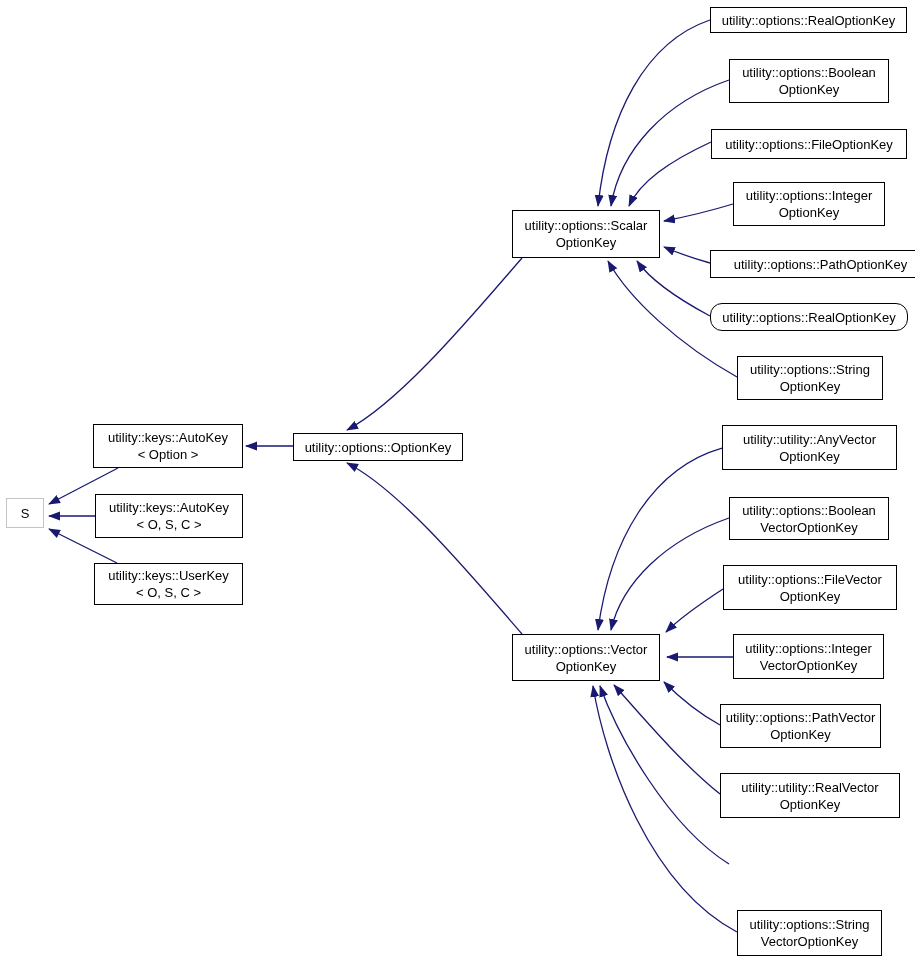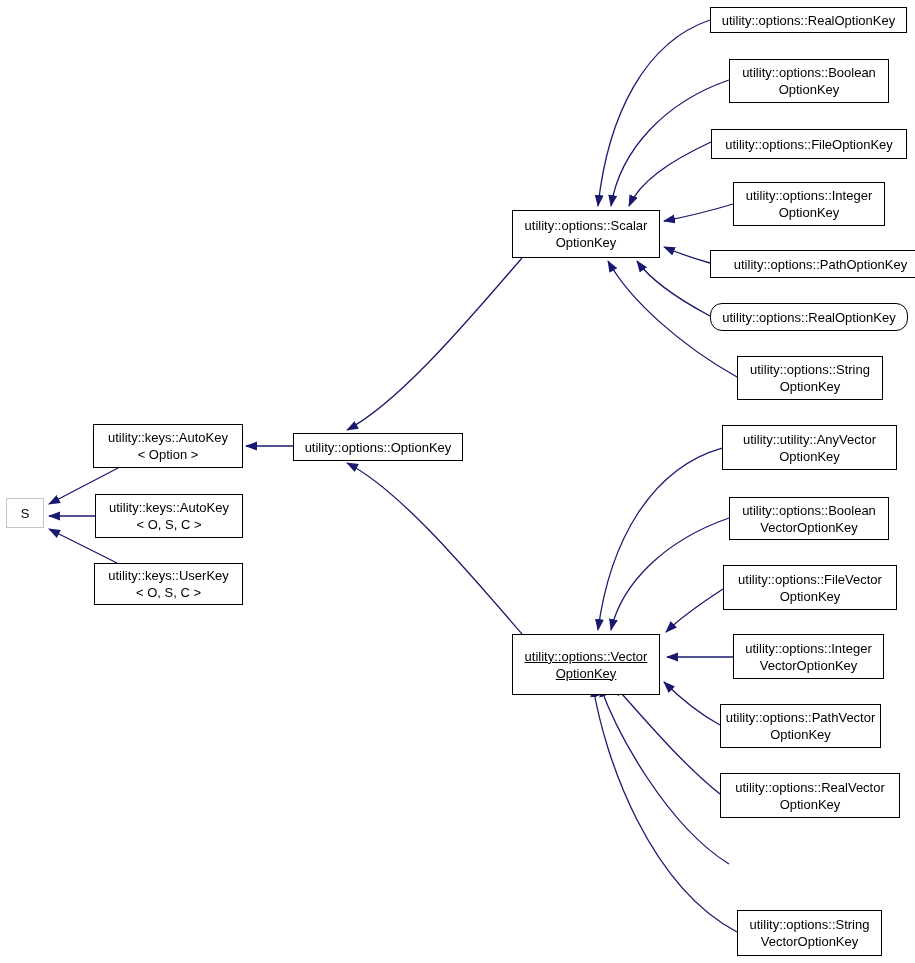--- a/index.html
+++ b/index.html
@@ -65,21 +65,21 @@
   <div class="node" style="left:93px;  top:424px; width:150px; height:44px;">utility::keys::AutoKey
 &lt; Option &gt;</div>
   <div class="node" style="left:95px;  top:494px; width:148px; height:44px;">utility::keys::AutoKey
 &lt; O, S, C &gt;</div>
   <div class="node" style="left:94px;  top:563px; width:149px; height:42px;">utility::keys::UserKey
 &lt; O, S, C &gt;</div>
 
   <div class="node" style="left:293px; top:433px; width:170px; height:28px;">utility::options::OptionKey</div>
   <div class="node" style="left:512px; top:210px; width:148px; height:48px;">utility::options::Scalar
 OptionKey</div>
-  <div class="node" style="left:512px; top:634px; width:148px; height:61px;text-decoration:underline;">utility::options::Vector
+  <div class="node" style="left:512px; top:634px; width:148px; height:47px;">utility::options::Vector
 OptionKey</div>
 
   <div class="node" style="left:710px; top:7px;   width:197px; height:26px;">utility::options::RealOptionKey</div>
   <div class="node" style="left:729px; top:59px;  width:160px; height:44px;">utility::options::Boolean
 OptionKey</div>
   <div class="node" style="left:711px; top:129px; width:196px; height:30px;">utility::options::FileOptionKey</div>
   <div class="node" style="left:733px; top:182px; width:152px; height:44px;">utility::options::Integer
 OptionKey</div>
   <div class="node" style="left:710px; top:250px; width:221px; height:28px;">utility::options::PathOptionKey</div>
   <div class="node" style="left:710px; top:303px; width:198px; height:28px;border-radius:12px;">utility::options::RealOptionKey</div>
@@ -89,18 +89,18 @@
   <div class="node" style="left:722px; top:425px; width:175px; height:45px;">utility::utility::AnyVector
 OptionKey</div>
   <div class="node" style="left:729px; top:497px; width:160px; height:43px;">utility::options::Boolean
 VectorOptionKey</div>
   <div class="node" style="left:723px; top:565px; width:174px; height:45px;">utility::options::FileVector
 OptionKey</div>
   <div class="node" style="left:733px; top:634px; width:151px; height:45px;">utility::options::Integer
 VectorOptionKey</div>
   <div class="node" style="left:720px; top:704px; width:161px; height:44px;">utility::options::PathVector
 OptionKey</div>
-  <div class="node" style="left:720px; top:773px; width:180px; height:45px;">utility::options::RealVector
+  <div class="node" style="left:720px; top:773px; width:180px; height:45px;">utility::utility::RealVector
 OptionKey</div>
   <div class="node" style="left:737px; top:910px; width:145px; height:46px;">utility::options::String
 VectorOptionKey</div>
 
 </div>
 
 </body></html>

